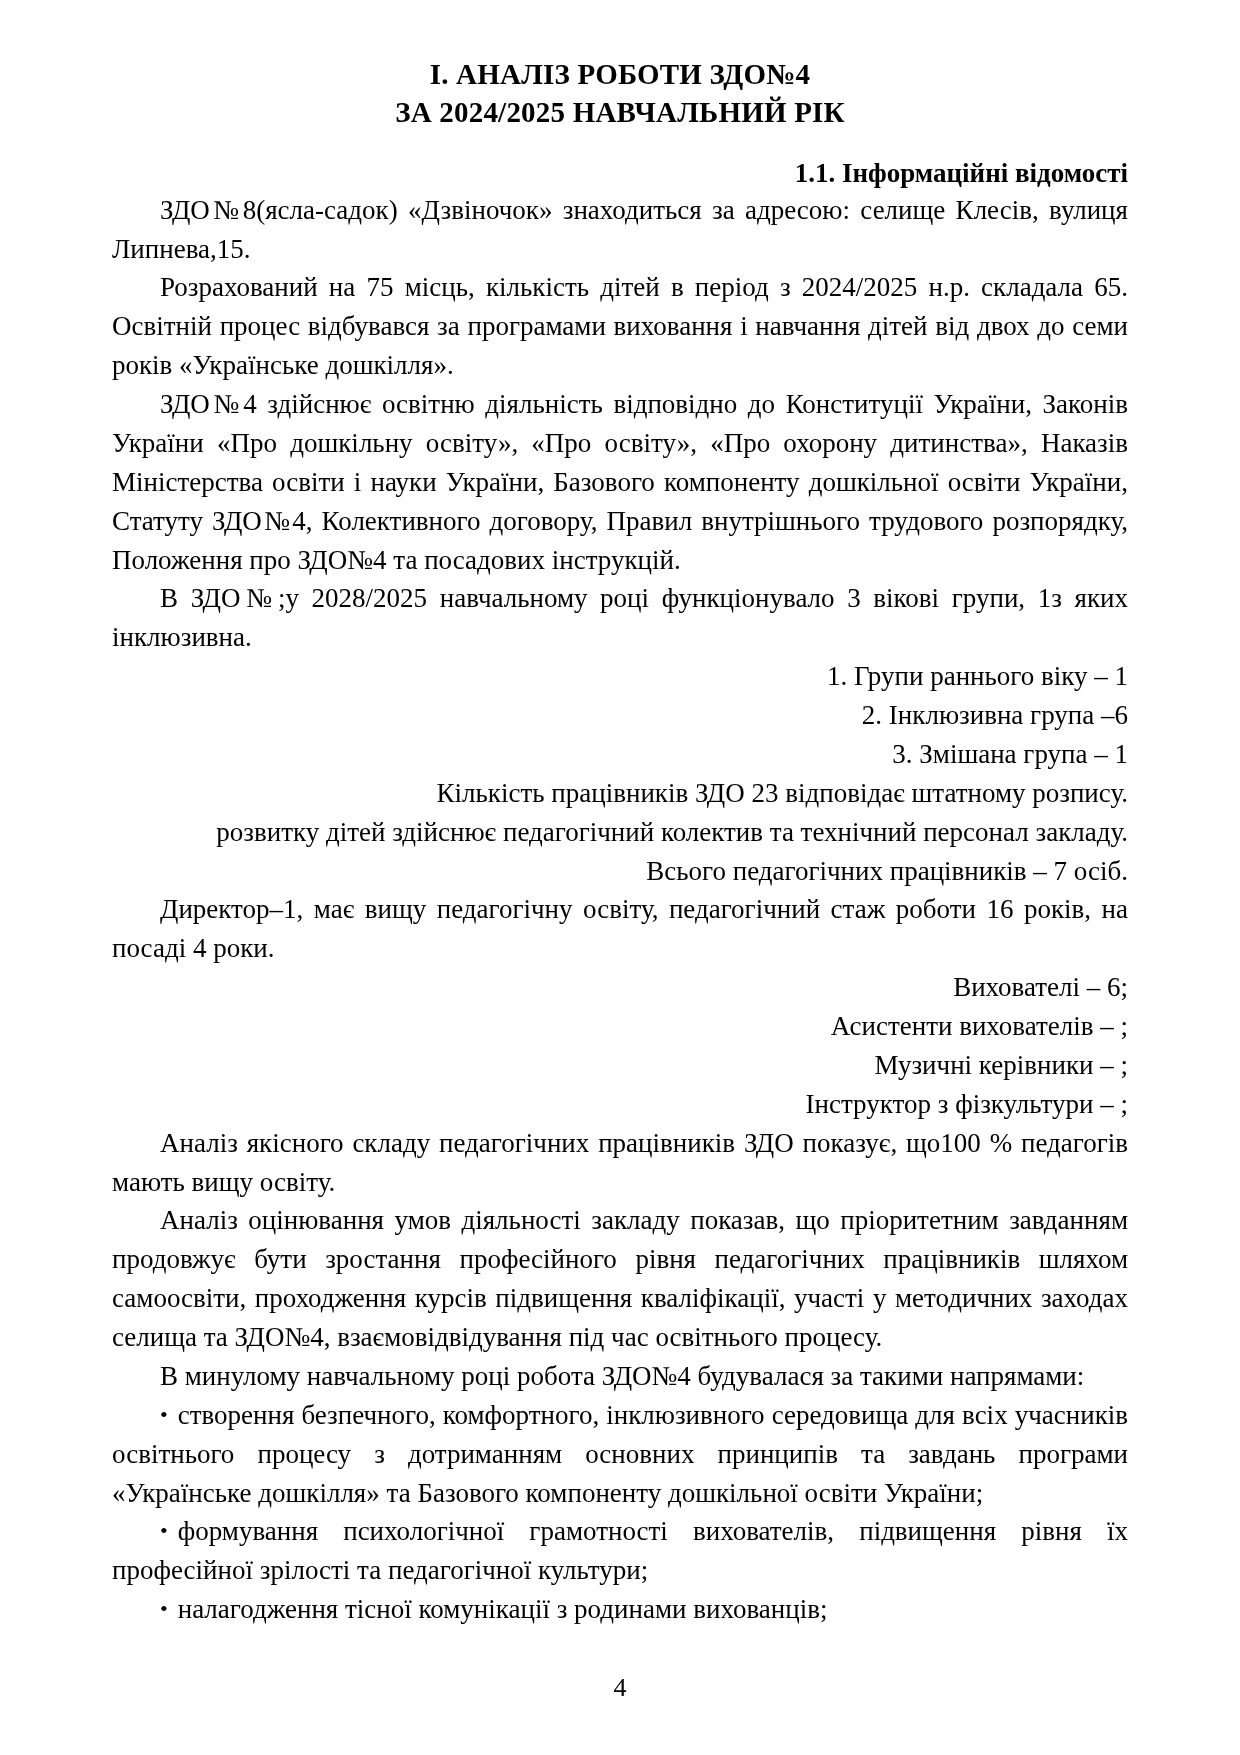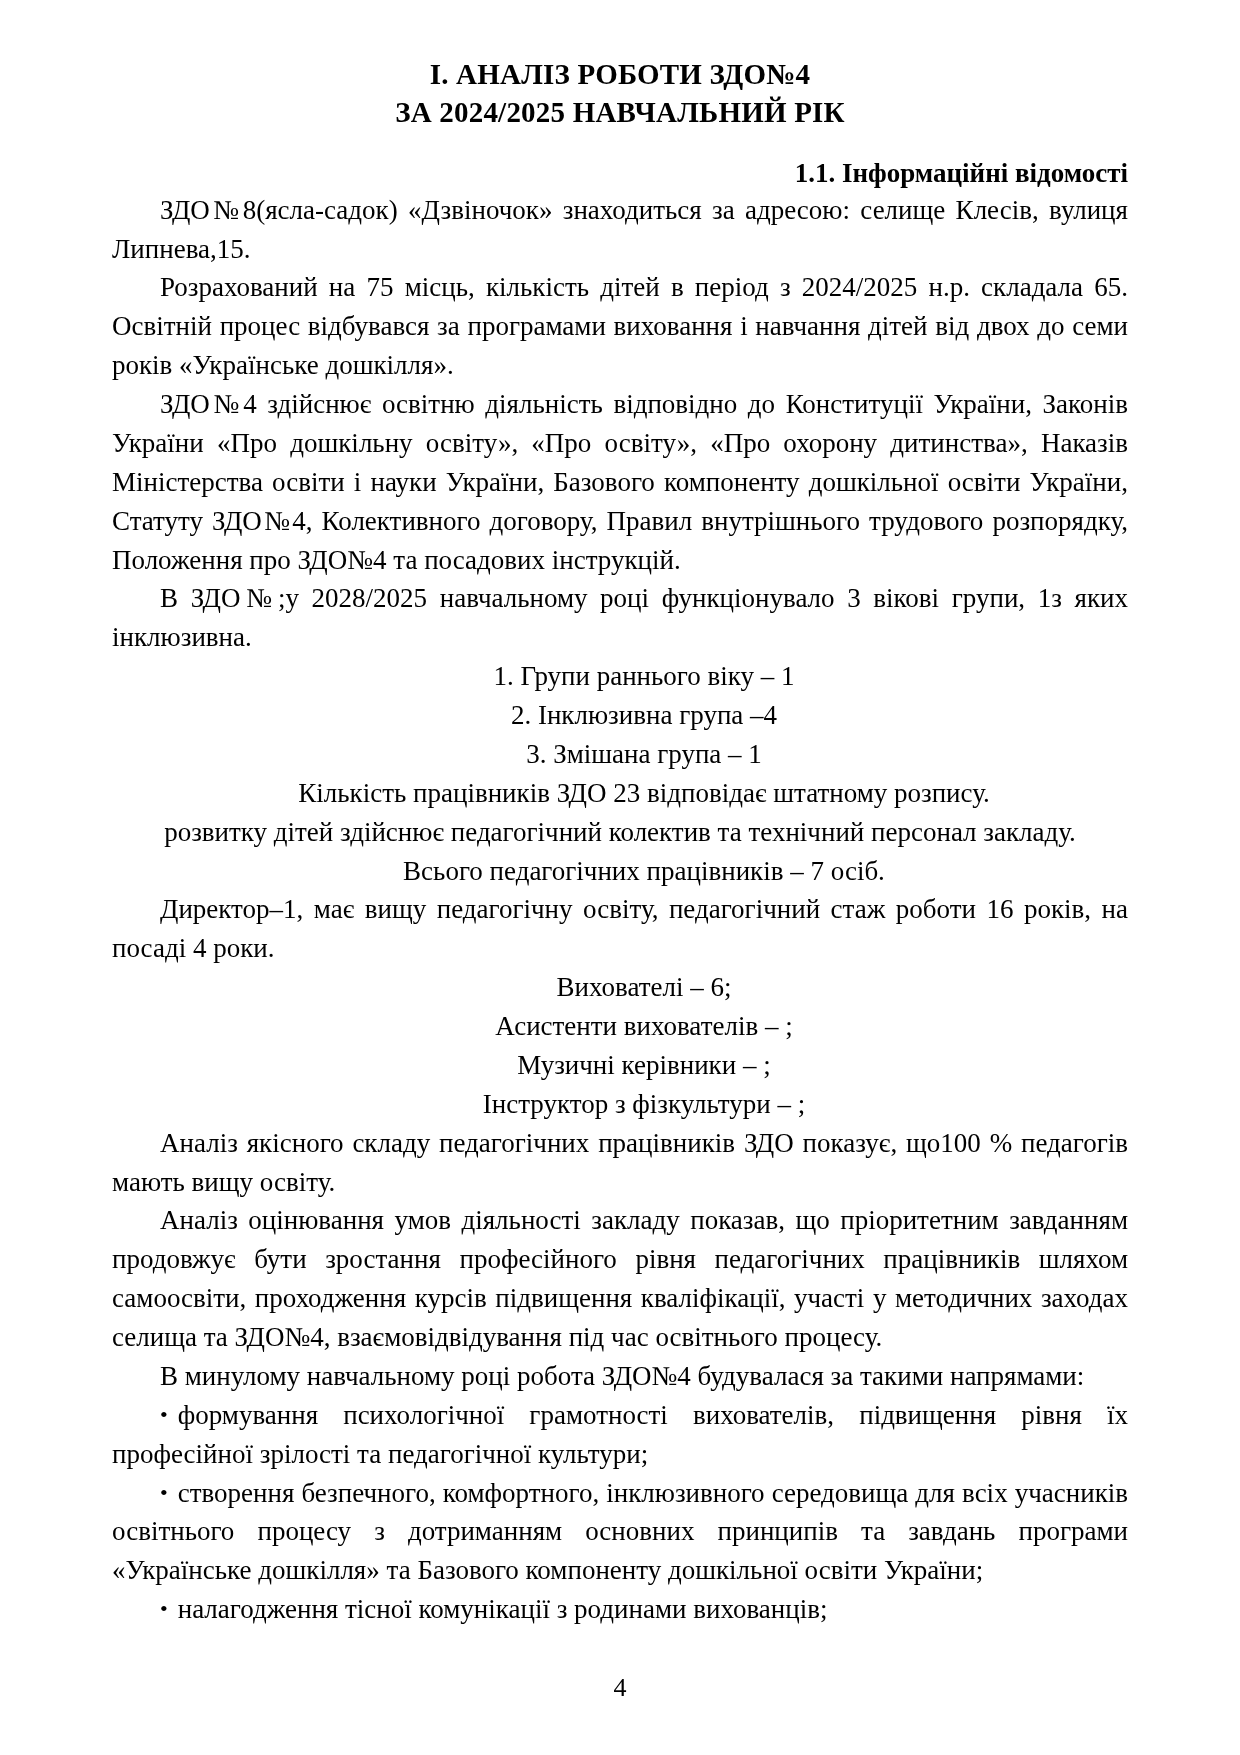--- a/index.html
+++ b/index.html
@@ -43,21 +43,21 @@
     text-align: justify;
     text-justify: inter-word;
     text-indent: 48px;
     margin: 0;
     hyphens: none;
   }
   .list-line {
     font-size: 27px;
     line-height: 1.44;
     text-indent: 48px;
-    text-align: center;
+    text-align: right;
     margin: 0;
   }
   .bullet-para {
     font-size: 27px;
     line-height: 1.44;
     text-align: justify;
     text-justify: inter-word;
     text-indent: 48px;
     margin: 0;
   }
@@ -90,21 +90,21 @@
 
   <p class="para">ЗДО№8(ясла-садок) «Дзвіночок» знаходиться за адресою: селище Клесів, вулиця Липнева,15.</p>
 
   <p class="para">Розрахований на 75 місць, кількість дітей в період з 2024/2025 н.р. складала 65. Освітній процес відбувався за програмами виховання і навчання дітей від двох до семи років «Українське дошкілля».</p>
 
   <p class="para">ЗДО№4 здійснює освітню діяльність відповідно до Конституції України, Законів України «Про дошкільну освіту», «Про освіту», «Про охорону дитинства», Наказів Міністерства освіти і науки України, Базового компоненту дошкільної освіти України, Статуту  ЗДО№4, Колективного договору, Правил внутрішнього трудового розпорядку, Положення про ЗДО№4 та  посадових інструкцій.</p>
 
   <p class="para">В ЗДО№;у 2028/2025 навчальному році функціонувало 3 вікові групи, 1з яких інклюзивна.</p>
 
   <p class="list-line">1. Групи раннього віку – 1</p>
-  <p class="list-line">2. Інклюзивна група –4</p>
+  <p class="list-line">2. Інклюзивна група –6</p>
   <p class="list-line">3. Змішана група – 1</p>
 
   <p class="list-line">Кількість працівників ЗДО 23 відповідає штатному розпису.</p>
 
   <p class="list-line" style="text-indent:0;">розвитку дітей здійснює педагогічний колектив та технічний персонал закладу.</p>
 
   <p class="list-line">Всього педагогічних працівників – 7 осіб.</p>
 
   <p class="para">Директор–1, має вищу педагогічну освіту, педагогічний стаж роботи  16 років, на посаді 4 роки.</p>
 
@@ -112,21 +112,21 @@
   <p class="list-line">Асистенти вихователів – ;</p>
   <p class="list-line">Музичні керівники – ;</p>
   <p class="list-line">Інструктор з фізкультури – ;</p>
 
   <p class="para">Аналіз якісного складу педагогічних працівників   ЗДО показує, що100 % педагогів мають вищу освіту.</p>
 
   <p class="para">Аналіз оцінювання умов діяльності   закладу показав, що пріоритетним завданням продовжує бути зростання професійного рівня   педагогічних працівників шляхом самоосвіти, проходження курсів підвищення кваліфікації, участі у методичних заходах селища та ЗДО№4, взаємовідвідування під час освітнього процесу.</p>
 
   <p class="para">В минулому навчальному році робота ЗДО№4 будувалася за такими напрямами:</p>
 
+  <p class="bullet-para"><span class="bullet-mark">•</span><span>створення безпечного, комфортного, інклюзивного середовища для всіх учасників освітнього процесу з дотриманням основних принципів та завдань програми  «Українське дошкілля» та Базового компоненту дошкільної освіти України;</span></p>
+
   <p class="bullet-para"><span class="bullet-mark">•</span><span>формування психологічної грамотності вихователів, підвищення рівня їх професійної зрілості та педагогічної культури;</span></p>
-
-  <p class="bullet-para"><span class="bullet-mark">•</span><span>створення безпечного, комфортного, інклюзивного середовища для всіх учасників освітнього процесу з дотриманням основних принципів та завдань програми  «Українське дошкілля» та Базового компоненту дошкільної освіти України;</span></p>
 
   <p class="bullet-para"><span class="bullet-mark">•</span><span>налагодження тісної комунікації з родинами вихованців;</span></p>
 
   <div class="page-number">4</div>
 
 </div>
 
 </body></html>

